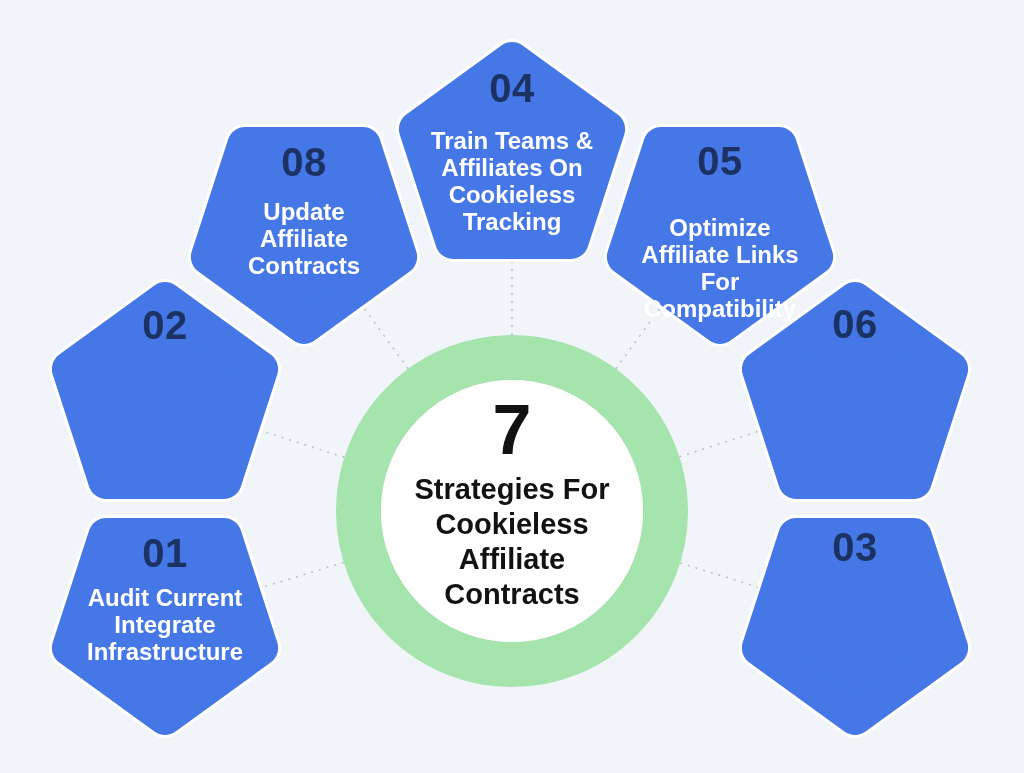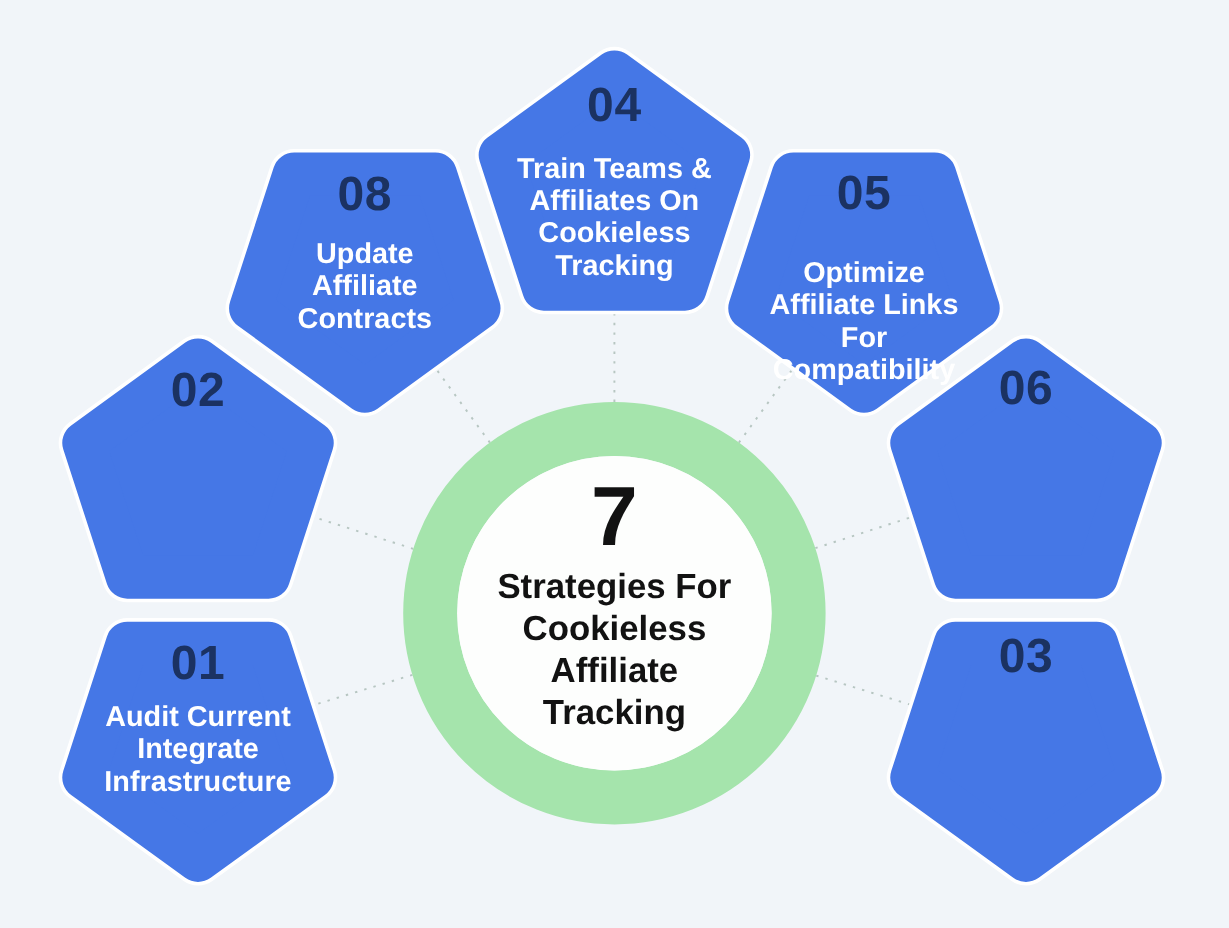--- a/index.html
+++ b/index.html
@@ -151,15 +151,15 @@
 Tracking</div>
   <div class="lbl" style="left:605px; top:170px;margin-top:44px;">Optimize
 Affiliate Links
 For
 Compatibility</div>
 
   <div class="center-num">7</div>
   <div class="center-title">Strategies For
 Cookieless
 Affiliate
-Tracking</div>
+Contracts</div>
 
 </div>
 
 </body></html>

